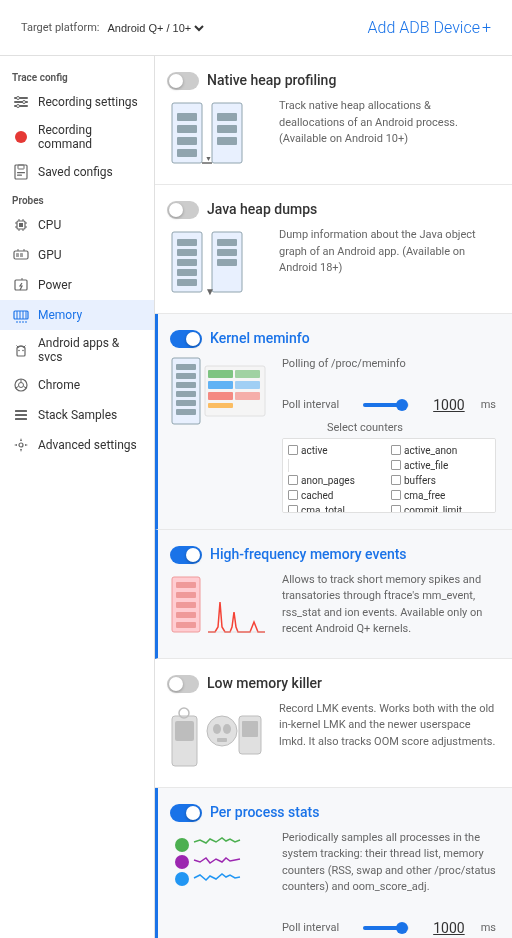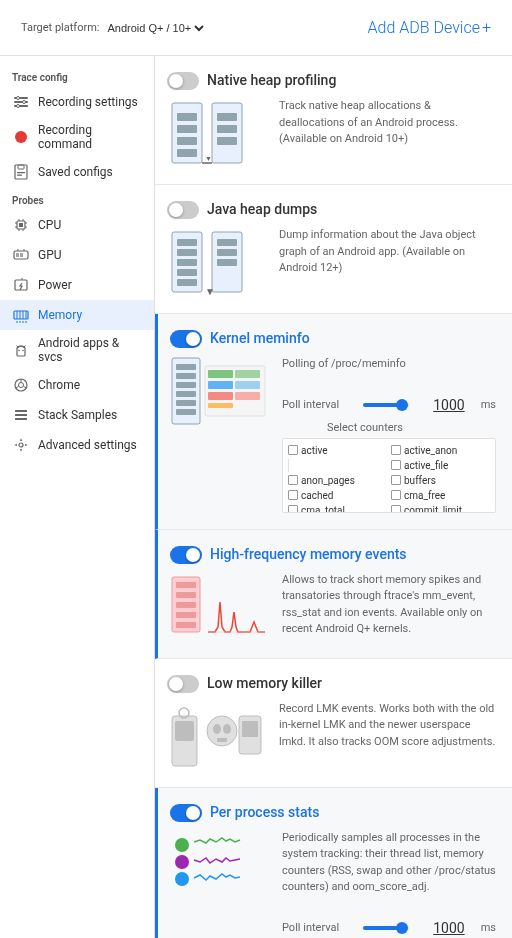--- a/index.html
+++ b/index.html
@@ -267,21 +267,21 @@
             <rect x="10" y="32" width="20" height="7" rx="1" fill="#90a4ae"></rect>
             <rect x="10" y="42" width="20" height="7" rx="1" fill="#90a4ae"></rect>
             <rect x="10" y="52" width="20" height="7" rx="1" fill="#90a4ae"></rect>
             <rect x="45" y="5" width="30" height="60" rx="2" fill="#e8f0fe" stroke="#90a4ae" stroke-width="1"></rect>
             <rect x="50" y="12" width="20" height="7" rx="1" fill="#90a4ae"></rect>
             <rect x="50" y="22" width="20" height="7" rx="1" fill="#90a4ae"></rect>
             <rect x="50" y="32" width="20" height="7" rx="1" fill="#90a4ae"></rect>
             <text x="38" y="68" font-size="10" fill="#666">▼</text>
           </svg>
         </div>
-        <div class="probe-text">Dump information about the Java object graph of an Android app. (Available on Android 12+)</div>
+        <div class="probe-text">Dump information about the Java object graph of an Android app. (Available on Android 18+)</div>
       </div>
     </div>
 
     <div class="probe-card enabled" style="background:#e8f0fe22; border-left: 3px solid #1a73e8;">
       <div class="probe-header">
         <div class="toggle on">
           <div class="toggle-knob"></div>
         </div>
         <span class="probe-title enabled">Kernel meminfo</span>
       </div>

